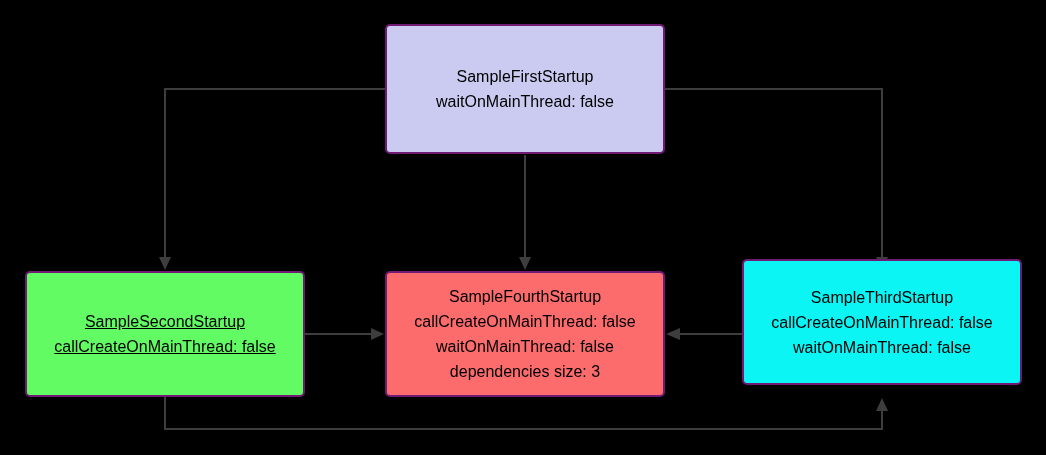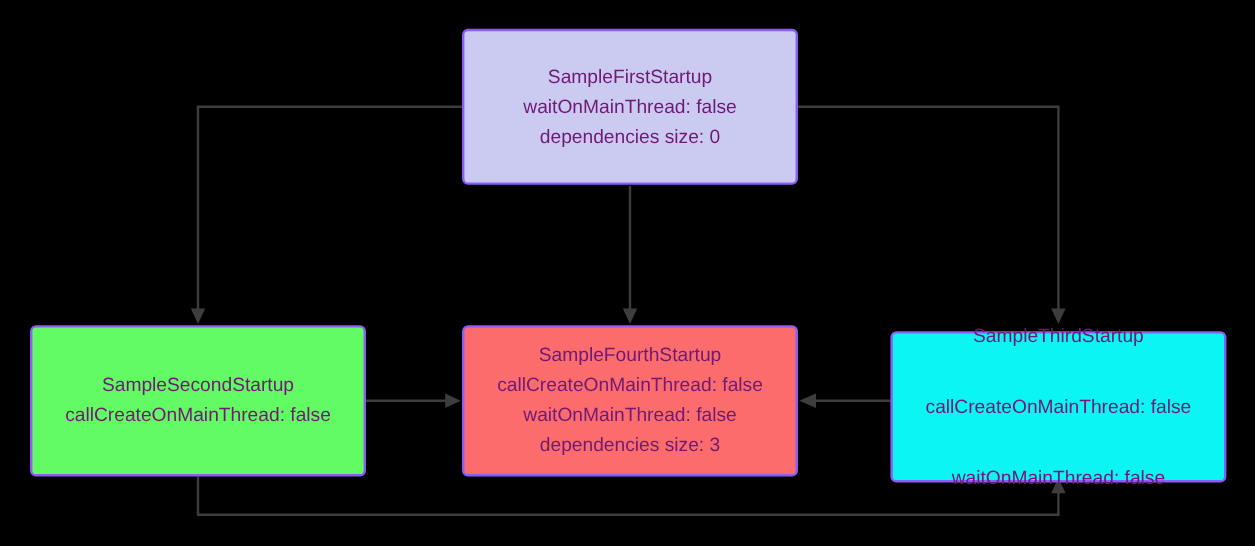--- a/index.html
+++ b/index.html
@@ -19,28 +19,28 @@
   svg.edges {
     position: absolute;
     left: 0;
     top: 0;
     width: 1046px;
     height: 455px;
   }
   .node {
     position: absolute;
     box-sizing: border-box;
-    border: 2px solid #8b5cf6;
+    border: 2px solid #701a75;
     border-radius: 5px;
     display: flex;
     flex-direction: column;
     align-items: center;
     justify-content: center;
     text-align: left;
-    color: #701a75;
+    color: #000000;
     font-size: 16px;
     line-height: 25px;
   }
   .node .nline { white-space: nowrap; }
   .edge-line { stroke: #3d3d3d; stroke-width: 2; fill: none; }
   .edge-head { fill: #3d3d3d; stroke: none; }
 </style>
 </head>
 <body style="background: rgb(0, 0, 0);">
 
@@ -63,34 +63,33 @@
     <polyline class="edge-line" points="742,334 679,334"></polyline>
     <polygon class="edge-head" points="680,328 680,340 666,334"></polygon>
 
     <polyline class="edge-line" points="165,397 165,429 882,429 882,410"></polyline>
     <polygon class="edge-head" points="876,411 888,411 882,398"></polygon>
   </svg>
 
   <div class="node" style="left: 385px; top: 24px; width: 280px; height: 130px; background: rgb(203, 203, 242);">
     <div class="nline">SampleFirstStartup</div>
     <div class="nline">waitOnMainThread: false</div>
-    <div class="nline">dependencies size: 0</div>
   </div>
 
-  <div class="node" style="left: 25px; top: 271px; width: 280px; height: 126px; background: rgb(99, 251, 99);">
+  <div class="node" style="left: 25px; top: 271px; width: 280px; height: 126px; background: rgb(99, 251, 99); text-decoration: underline;">
     <div class="nline">SampleSecondStartup</div>
     <div class="nline">callCreateOnMainThread: false</div>
   </div>
 
   <div class="node" style="left: 385px; top: 271px; width: 280px; height: 126px; background: rgb(252, 108, 108);">
     <div class="nline">SampleFourthStartup</div>
     <div class="nline">callCreateOnMainThread: false</div>
     <div class="nline">waitOnMainThread: false</div>
     <div class="nline">dependencies size: 3</div>
   </div>
 
-  <div class="node" style="left: 742px; top: 276px; width: 280px; height: 126px; background: rgb(12, 245, 245); gap: 34px;">
+  <div class="node" style="left: 742px; top: 259px; width: 280px; height: 126px; background: rgb(12, 245, 245);">
     <div class="nline">SampleThirdStartup</div>
     <div class="nline">callCreateOnMainThread: false</div>
     <div class="nline">waitOnMainThread: false</div>
   </div>
 
 </div>
 
 </body></html>

